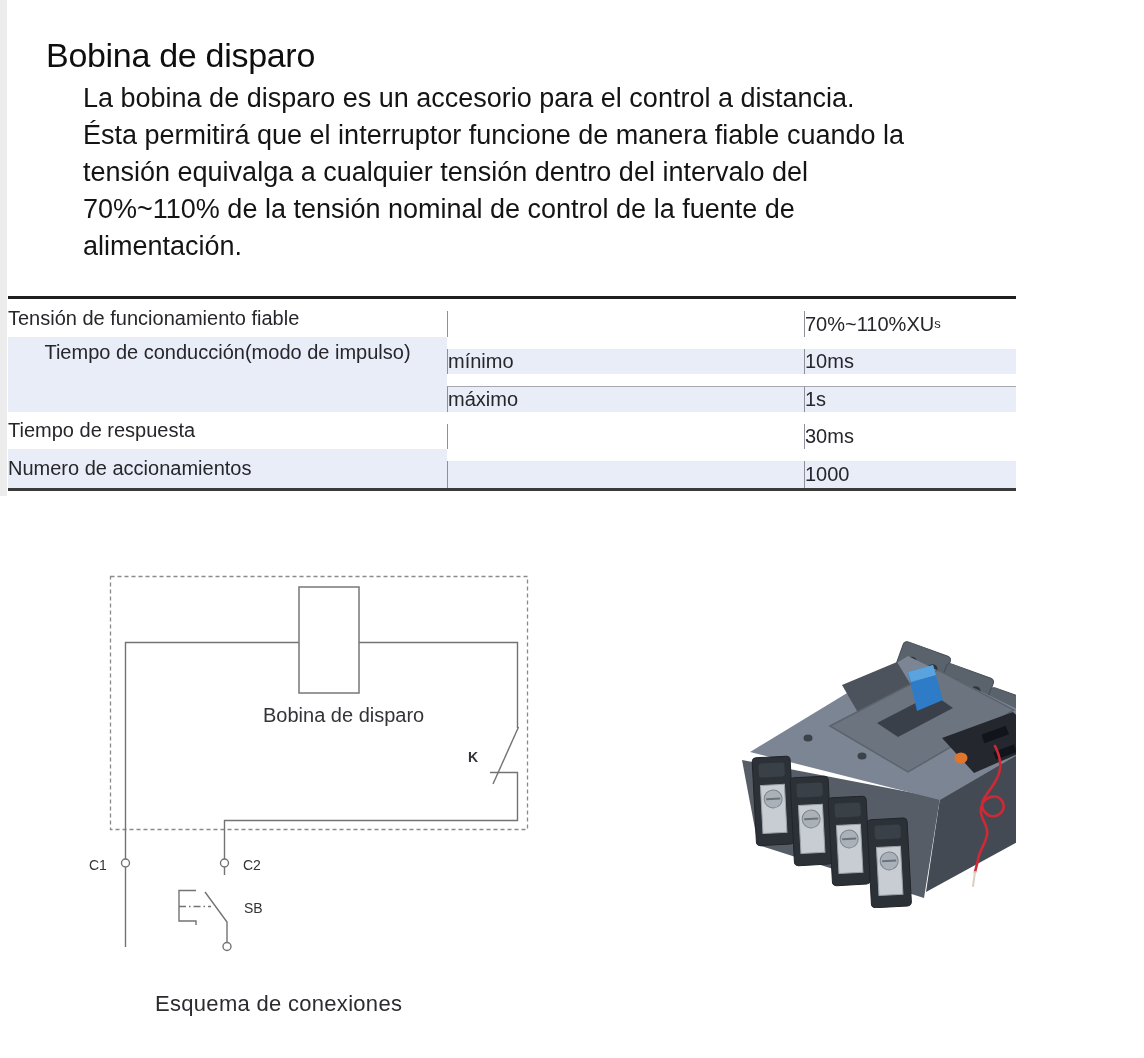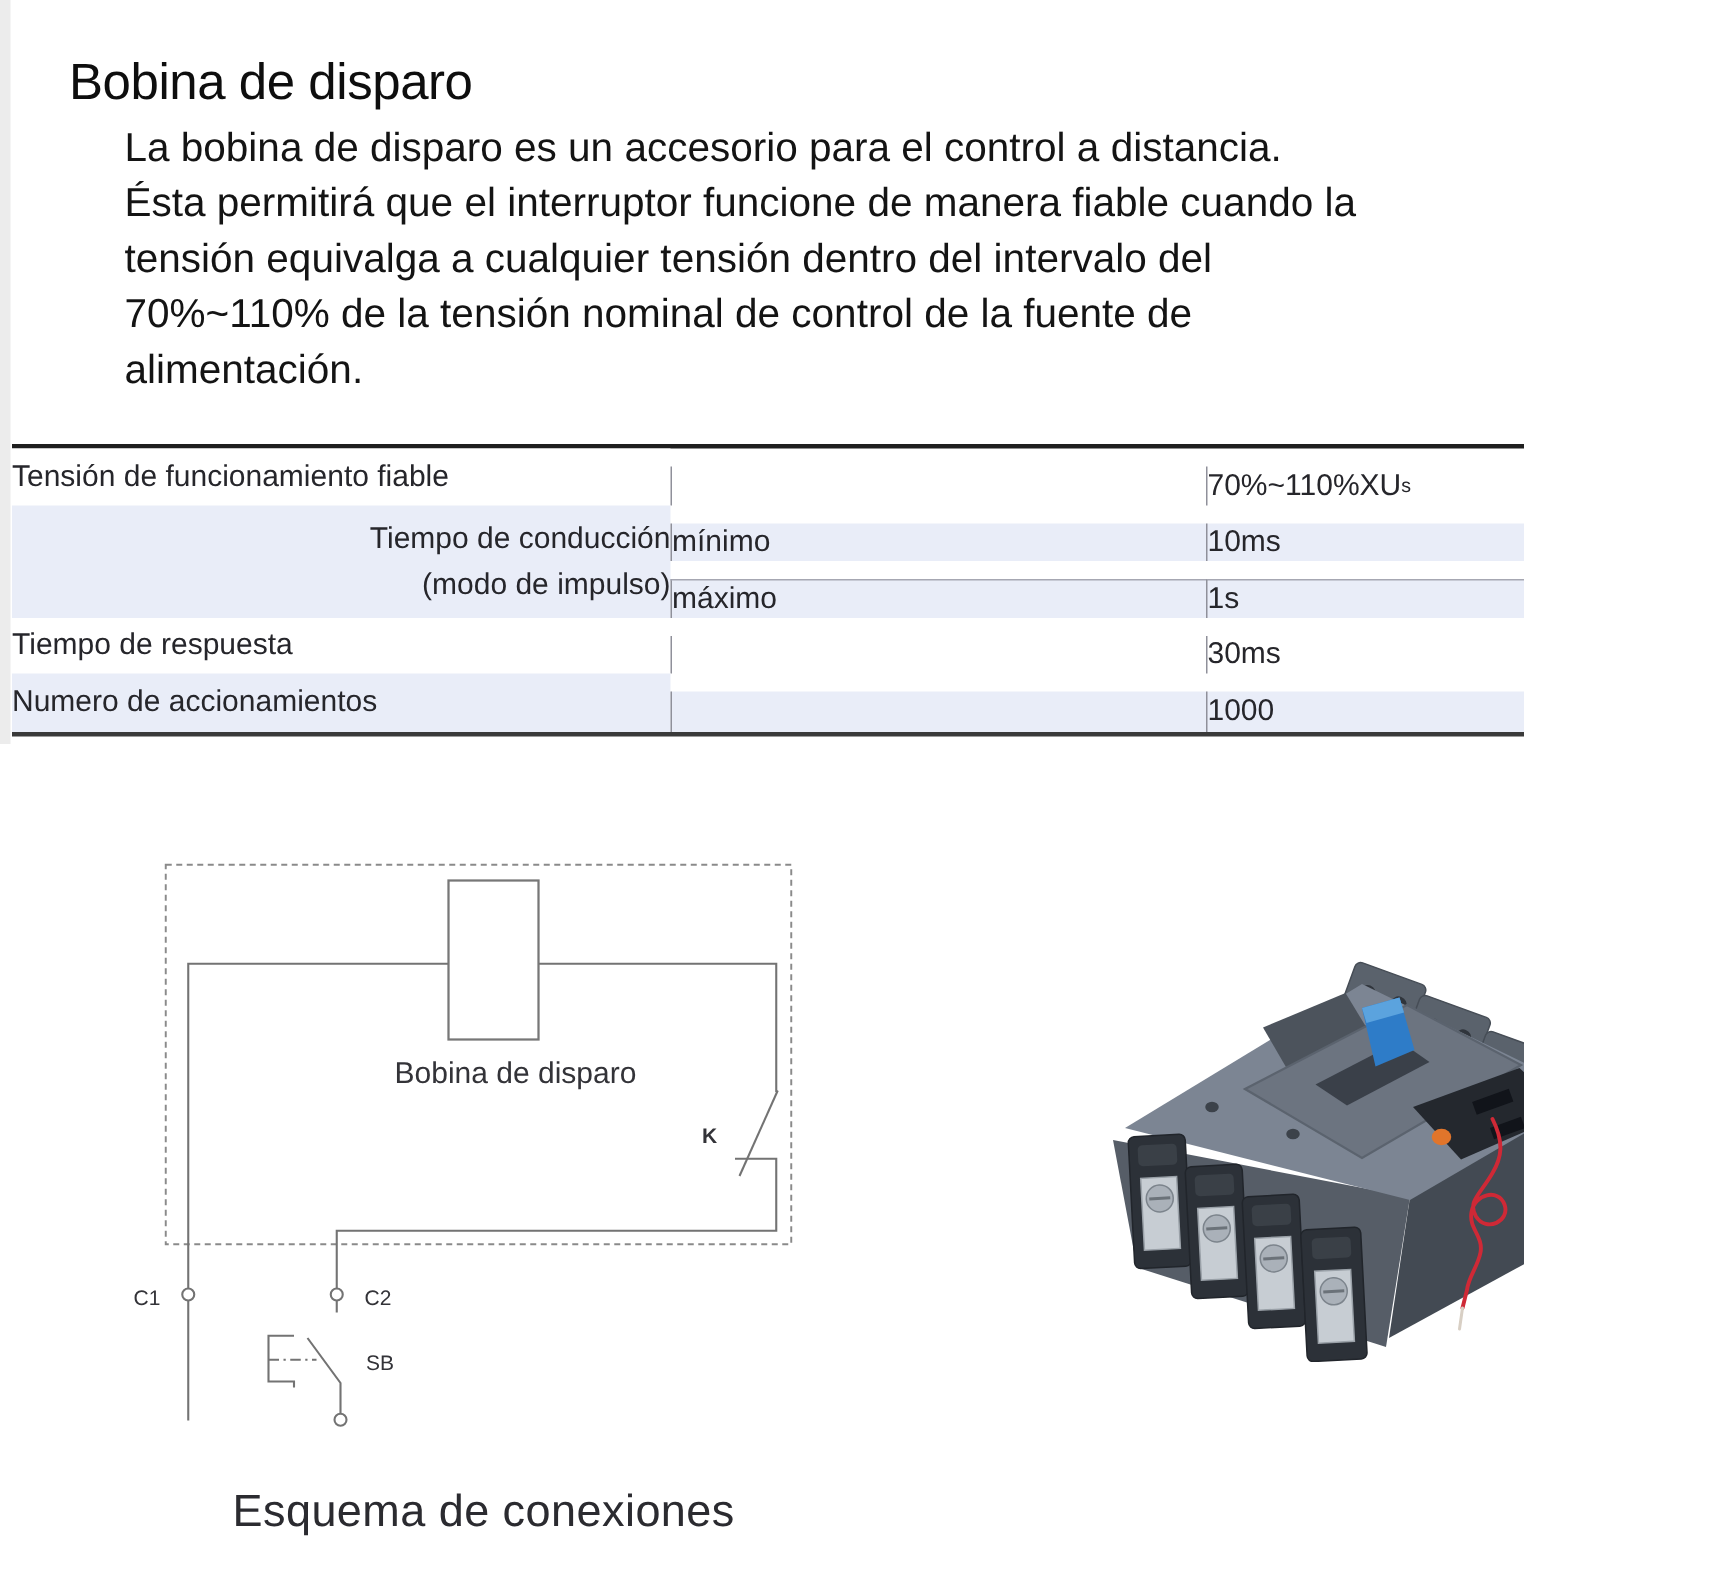--- a/index.html
+++ b/index.html
@@ -27,27 +27,27 @@
     box-sizing:content-box;
   }
   .cell{
     display:flex;align-items:center;padding-left:0;box-sizing:border-box;
     white-space:nowrap;
   }
   .cell.c2,.cell.c3{border-left:1px solid #8f909a;margin-top:12px;}
   .cell.hline{border-top:1.5px solid #a6a7b2;}
   .r-blue{background:#e9edf8;}
   .r-white{background:#ffffff;}
-  .merged{flex-direction:column;align-items:flex-end;justify-content:center;line-height:31px;}
+  .merged{align-items:flex-start;justify-content:center;line-height:31px;}
   .spec-table sub{font-size:13px;line-height:0;vertical-align:-4px;}
   
   .wiring-svg{position:absolute;left:85px;top:555px;}
   .breaker-svg{position:absolute;left:712px;top:630px;}
   .diagram-caption{
-    position:absolute;left:155px;top:991px;font-size:30px;color:#2b2b30;
+    position:absolute;left:155px;top:991px;font-size:22px;color:#2b2b30;
     font-weight:500;letter-spacing:0.3px;
   }
   svg text{font-family:"Liberation Sans","DejaVu Sans",sans-serif;fill:#333338;}
 </style>
 </head>
 <body>
 
 <div id="screen">
 
   <div class="edge-strip"></div>

